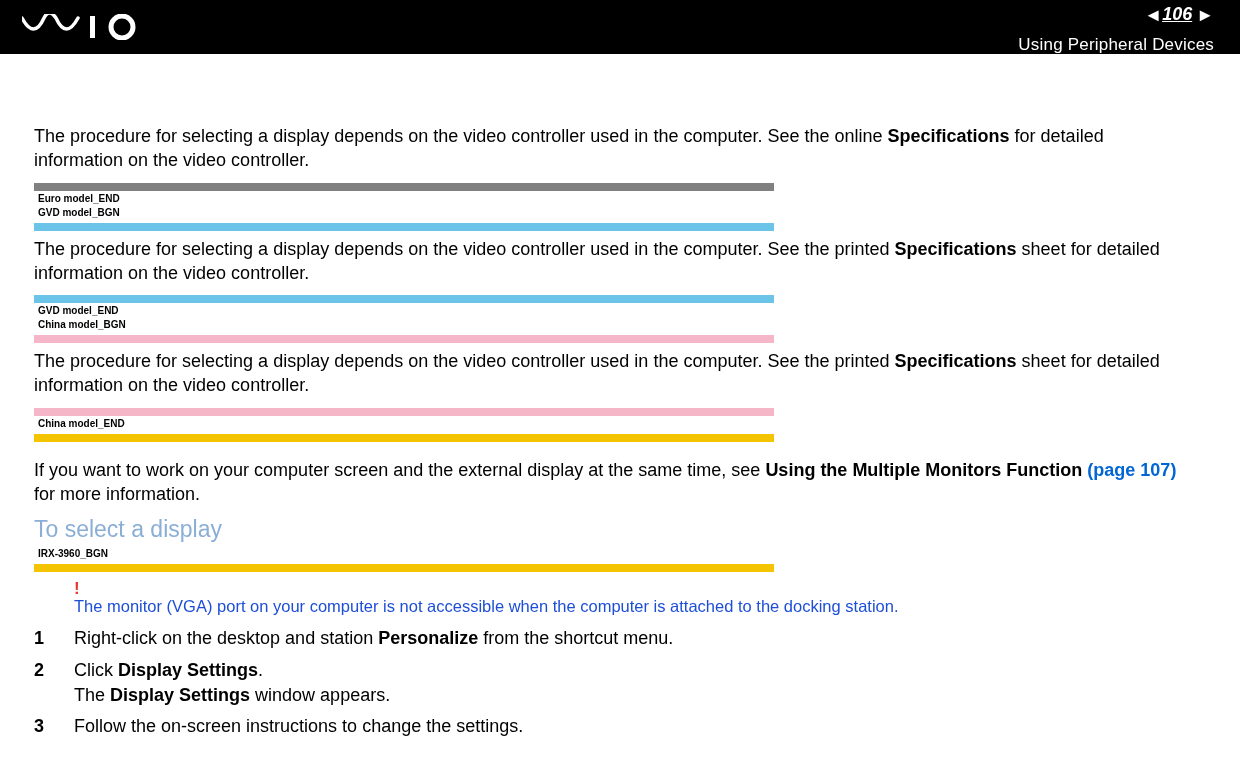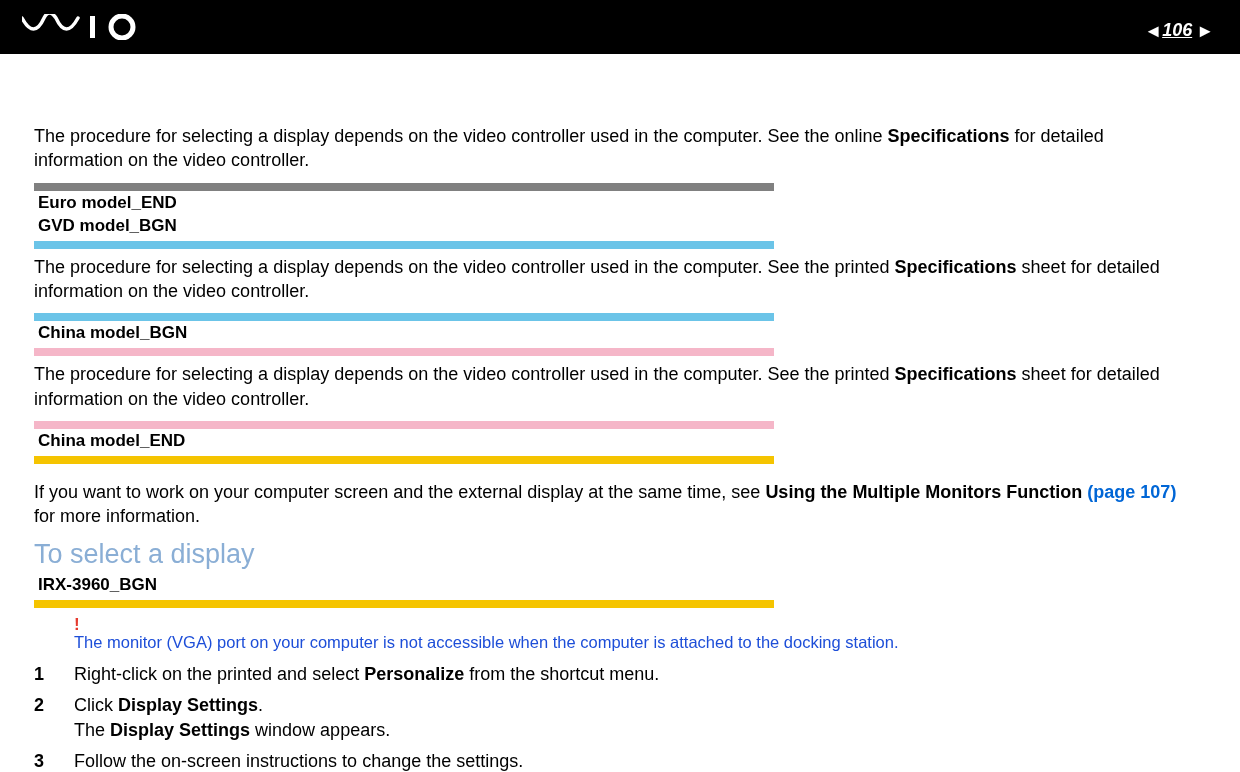--- a/index.html
+++ b/index.html
@@ -38,26 +38,26 @@
   .nav-arrow {
     font-size: 18px;
     line-height: 1;
     color: #fff;
   }
   .nav-arrow.left { letter-spacing: -4px; }
   .page-num {
     font-style: italic;
     font-weight: bold;
     font-size: 18px;
-    margin: 16px 4px;
+    margin: 0 4px;
     text-decoration: underline;
   }
   .section-title {
     font-size: 17px;
-    margin-top: 0;
+    margin-top: 10px;
     letter-spacing: 0.2px;
   }
 
   .content {
     padding: 70px 58px 0 34px;
   }
 
   .para {
     font-size: 18px;
     line-height: 1.35;
@@ -70,29 +70,29 @@
     height: 8px;
     width: 740px;
     margin-top: 4px;
   }
   .bar.gray { background: #808080; }
   .bar.blue { background: #6bc4e8; }
   .bar.pink { background: #f5b6c8; }
   .bar.gold { background: #f5c400; }
 
   .tag {
-    font-size: 17px;
+    font-size: 10px;
     font-weight: bold;
     color: #000;
     line-height: 1.3;
     margin: 1px 0 1px 4px;
   }
 
   .heading {
-    font-size: 27px;
+    font-size: 23px;
     color: #8aaed5;
     font-weight: normal;
     margin: 8px 0 4px 0;
   }
 
   .link { color: #0066d6; font-weight: bold; }
 
   .note-block {
     margin-left: 40px;
     margin-top: 8px;
@@ -158,20 +158,21 @@
     <div class="tag">GVD model_BGN</div>
     <div class="bar blue"></div>
   </div>
 
   <p class="para" style="margin-top:6px;">
     <span>The procedure for selecting a display depends on the video controller used in the computer. See the printed </span><span class="bold">Specifications</span><span> sheet for detailed information on the video controller.</span>
   </p>
 
   <div class="block">
     <div class="bar blue"></div>
+    <div class="tag">GVD model_END</div>
     <div class="tag">China model_BGN</div>
     <div class="bar pink"></div>
   </div>
 
   <p class="para" style="margin-top:6px;">
     <span>The procedure for selecting a display depends on the video controller used in the computer. See the printed </span><span class="bold">Specifications</span><span> sheet for detailed information on the video controller.</span>
   </p>
 
   <div class="block">
     <div class="bar pink"></div>
@@ -191,21 +192,21 @@
   </div>
 
   <div class="note-block">
     <div class="note-mark">!</div>
     <div class="note-text">The monitor (VGA) port on your computer is not accessible when the computer is attached to the docking station.</div>
   </div>
 
   <div class="step">
     <div class="step-num">1</div>
     <div class="step-body">
-      <span>Right-click on the printed and select </span><span class="bold">Personalize</span><span> from the shortcut menu.</span>
+      <span>Right-click on the desktop and station </span><span class="bold">Personalize</span><span> from the shortcut menu.</span>
     </div>
   </div>
 
   <div class="step">
     <div class="step-num">2</div>
     <div class="step-body">
       <span>Click </span><span class="bold">Display Settings</span><span>.</span><br>
       <span>The </span><span class="bold">Display Settings</span><span> window appears.</span>
     </div>
   </div>

